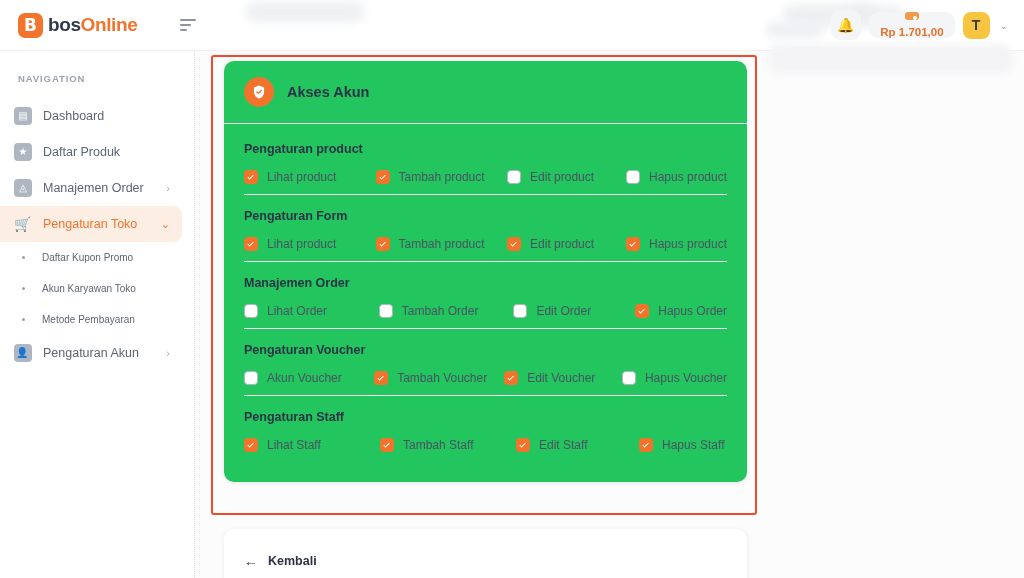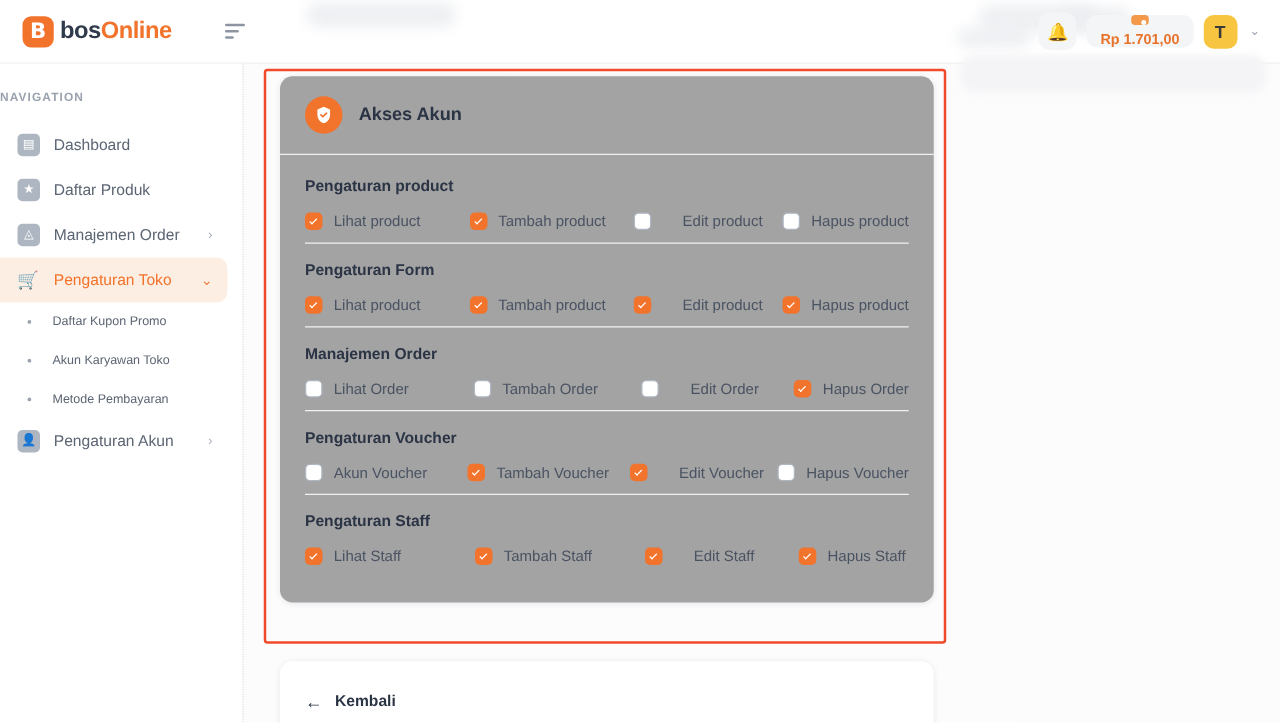--- a/index.html
+++ b/index.html
@@ -74,21 +74,21 @@
   }
   .caret { color: #9aa2af; font-size: 10px; cursor: pointer; padding: 0 2px; }
 
   
   .sidebar {
     position: absolute; top: 51px; left: 0; width: 195px; height: 527px;
     background: #ffffff; border-right: 1px dotted #d8dce2; padding-top: 22px;
   }
   .nav-title {
     font-size: 9.5px; letter-spacing: .9px; color: #9aa2af; font-weight: bold;
-    margin-bottom: 14px;
+    padding-left: 18px; margin-bottom: 14px;
   }
   .nav-item {
     display: flex; align-items: center; height: 36px; padding-left: 14px;
     margin-right: 12px; border-radius: 0 9px 9px 0; cursor: pointer; position: relative;
   }
   .nav-item .ico {
     width: 18px; height: 18px; border-radius: 4px; background: #aeb6c2;
     display: flex; align-items: center; justify-content: center;
     color: #ffffff; font-size: 10px; line-height: 1; flex: 0 0 18px;
   }
@@ -105,42 +105,42 @@
   
   .main { position: absolute; top: 51px; left: 195px; width: 829px; height: 527px; }
 
   .redbox {
     position: absolute; left: 16px; top: 4px; width: 546px; height: 460px;
     border: 2px solid #F04A2A; border-radius: 3px; pointer-events: none; z-index: 5;
   }
 
   .card {
     position: absolute; left: 29px; top: 10px; width: 523px;
-    background: #a3a3a3; border-radius: 10px;
+    background: #22c55e; border-radius: 10px;
     box-shadow: 0 1px 5px rgba(30,40,60,.09);
   }
   .card-head {
     display: flex; align-items: center; gap: 13px; padding: 16px 20px;
     border-bottom: 1px solid #eef0f3;
   }
   .shield-circle {
     width: 30px; height: 30px; border-radius: 50%; background: #F2732B;
     display: flex; align-items: center; justify-content: center;
   }
   .card-title { font-size: 14.5px; font-weight: bold; color: #2b3445; }
 
   .card-body { padding: 4px 20px 14px 20px; }
   .section { padding: 14px 0 10px 0; border-bottom: 1px solid #f0f2f5; }
   .section:last-child { border-bottom: none; padding-bottom: 16px; }
   .section-title { font-size: 12.5px; font-weight: bold; color: #2b3445; margin-bottom: 14px; }
   .opt-row { display: flex; }
   .opt { display: flex; align-items: flex-end; cursor: pointer; }
   .opt:nth-child(1) { width: 136px; }
   .opt:nth-child(2) { width: 136px; }
-  .opt:nth-child(3) { width: 123px; gap: 16px; }
+  .opt:nth-child(3) { width: 123px; }
   .cbx {
     width: 14px; height: 14px; border-radius: 4px; flex: 0 0 14px;
     display: flex; align-items: center; justify-content: center;
   }
   .cbx.on { background: #F2732B; }
   .cbx.on .tick {
     display: block; width: 6px; height: 3px;
     border-left: 1.6px solid #ffffff; border-bottom: 1.6px solid #ffffff;
     transform: rotate(-45deg) translate(.5px,-1px);
   }

